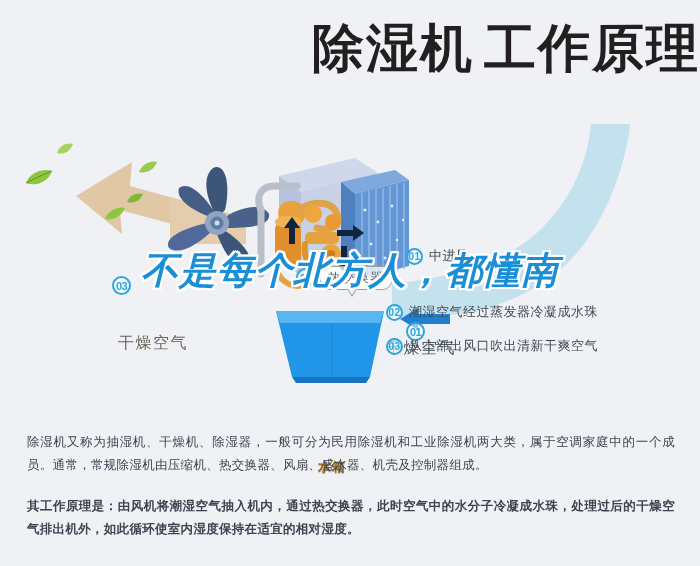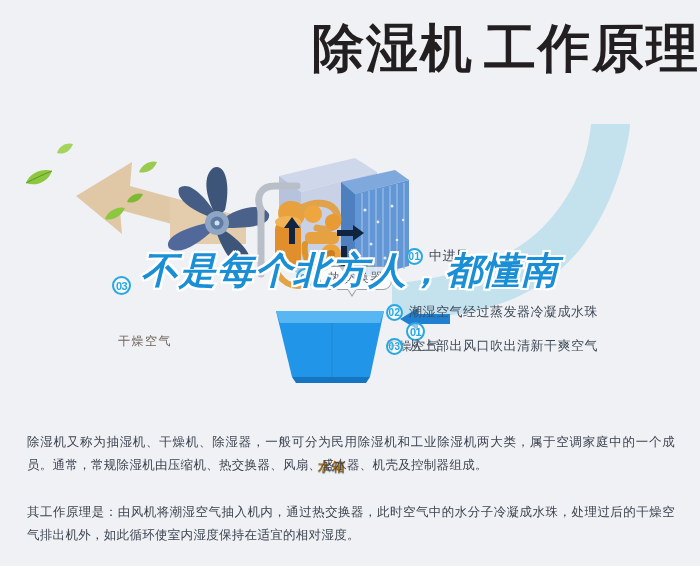--- a/index.html
+++ b/index.html
@@ -96,21 +96,21 @@
   .bubble:before{
     content:"";position:absolute;left:27px;top:100%;
     width:0;height:0;z-index:2;
     border-left:4px solid transparent;
     border-right:4px solid transparent;
     border-top:6px solid #f2f3f6;
   }
 
   .diag-label{
     position:absolute;
-    font-size:12px;color:#4a5560;letter-spacing:1.5px;
+    font-size:16px;color:#4a5560;letter-spacing:1.5px;
     white-space:nowrap;
   }
   .lbl-dry{left:118px;top:213px;color:#6d6257;}
   .lbl-wet{left:386px;top:218px;color:#4a5560;}
 
   
   .overlay{
     position:absolute;left:0;top:252px;width:700px;
     text-align:center;
     pointer-events:none;
@@ -151,21 +151,21 @@
 
   
   .para-wrap{position:absolute;left:27px;top:418px;width:648px;}
   .para{
     font-size:12.5px;
     color:#3c4450;
     line-height:1.85;
     letter-spacing:.3px;
     text-align:justify;
   }
-  .para.p2{margin-top:24px;}
+  .para.p2{margin-top:18px;font-weight:bold;}
 
   svg{display:block;}
 </style>
 </head>
 <body>
 
 <div id="root">
 
   <div class="title-wrap">
     <span class="title">

